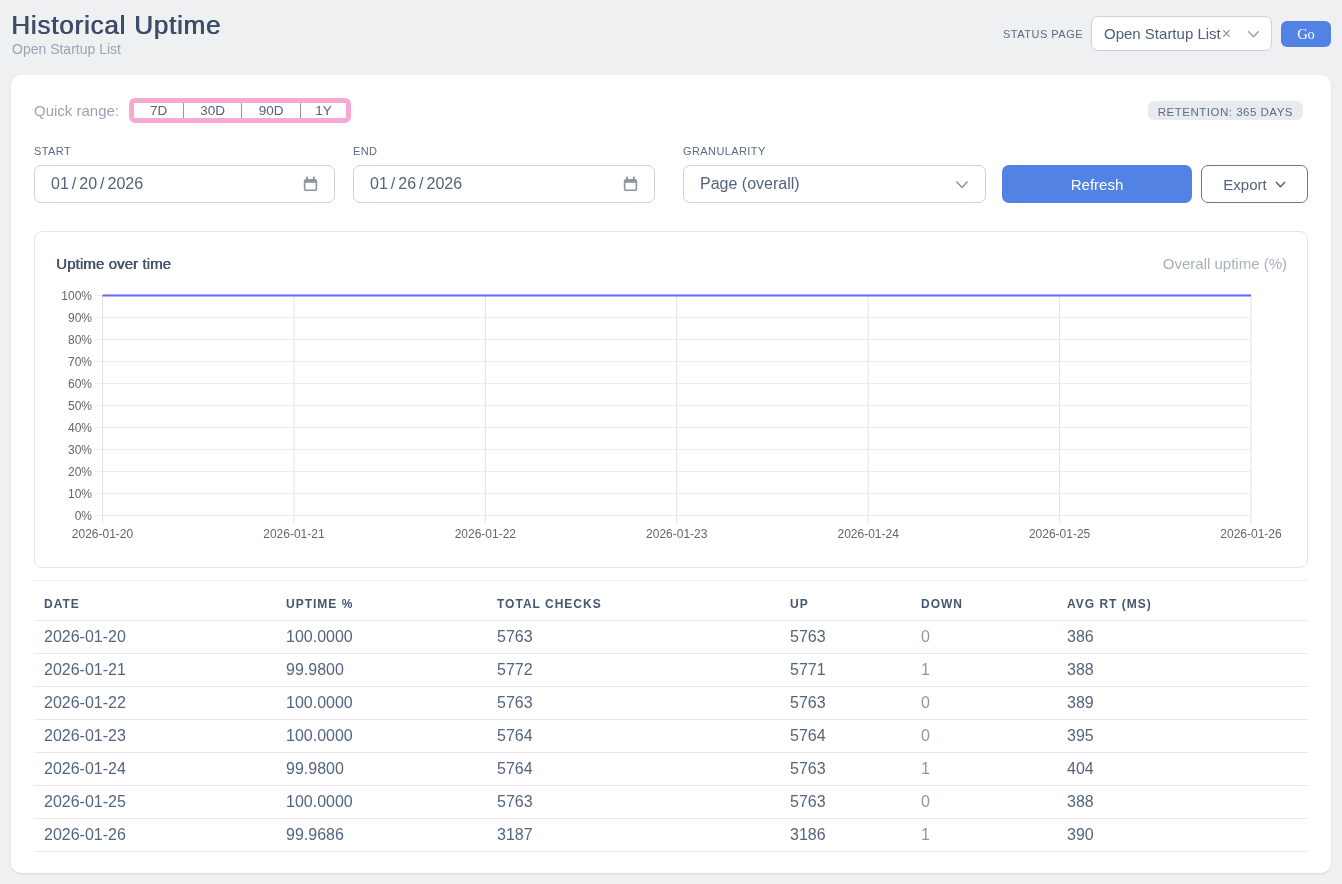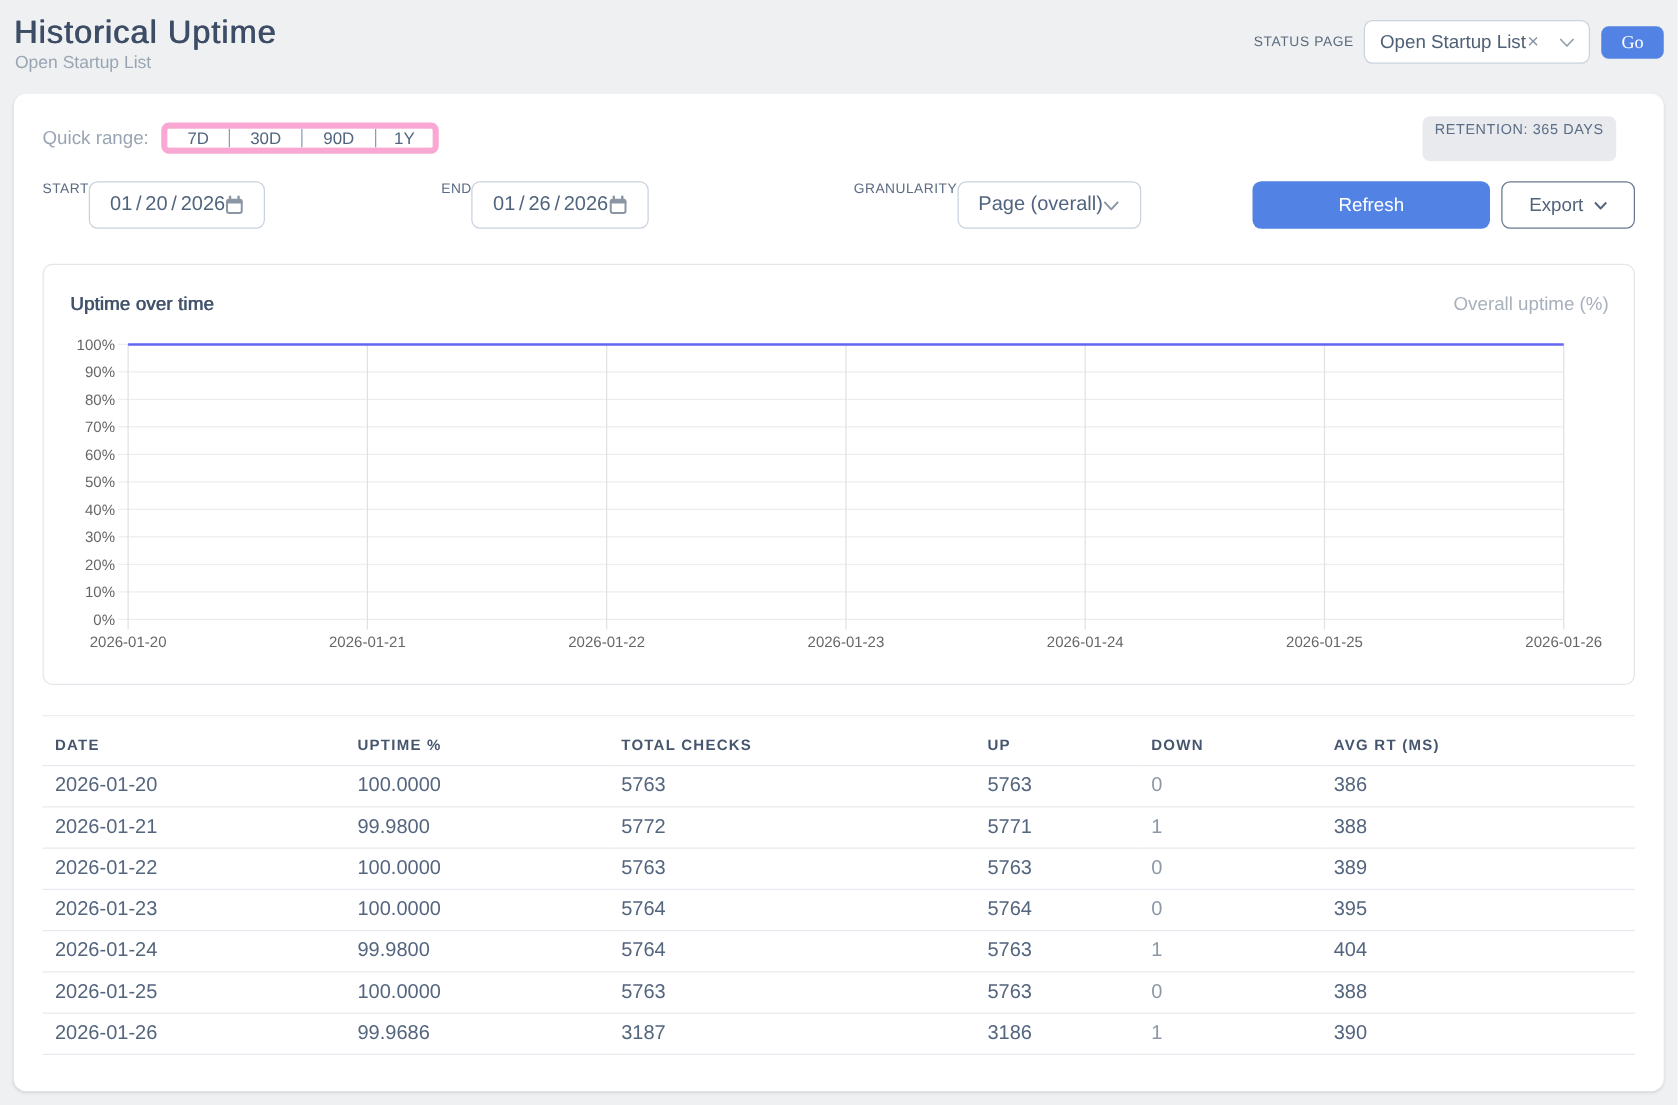--- a/index.html
+++ b/index.html
@@ -21,39 +21,39 @@
 .card { margin:0 11px; background:#fff; border-radius:10px; box-shadow:0 1px 3px rgba(16,24,40,.08), 0 1px 2px rgba(16,24,40,.04); padding:23px 23px 0 23px; height:798px; position:relative; }
 .row1 { display:flex; justify-content:space-between; align-items:center; height:25px; }
 .qr { display:flex; align-items:center; }
 .qr-label { font-size:15px; color:#9aa5b3; margin-right:10px; }
 .seg { display:flex; border:5px solid #f9a8d4; border-radius:6px; overflow:hidden; background:#fff; height:25px; }
 .seg button { font-family:inherit; font-size:13.5px; color:#51657f; background:#fff; border:none; border-left:1px solid #8a9cb5; width:49px; }
 .seg button:first-child { border-left:none; }
 .seg button:nth-child(2) { width:58px; }
 .seg button:nth-child(3) { width:59px; }
 .seg button:nth-child(4) { width:46px; }
-.badge { background:#e8eaee; color:#5b6d85; font-size:11.5px; font-weight:400; letter-spacing:0.5px; border-radius:6px; padding:0 10px; height:36px; line-height:22px; margin-right:15px; }
+.badge { background:#e8eaee; color:#5b6d85; font-size:11.5px; font-weight:400; letter-spacing:0.5px; border-radius:6px; padding:0 10px; height:19px; line-height:22px; margin-right:5px; }
 .form-row { display:flex; margin-top:22px; }
-.field { display:flex; flex-direction:row; }
+.field { display:flex; flex-direction:column; }
 .field label { font-size:11px; font-weight:400; color:#5a6b82; letter-spacing:0.4px; margin-bottom:7px; height:13px; }
 .f1 { width:305px; }
 .f2 { width:306px; margin-left:18px; }
 .f3 { width:307px; margin-left:28px; }
 .input { height:38px; border:1px solid #c9d2dd; border-radius:7px; background:#fff; display:flex; align-items:center; padding:0 16px 0 16px; font-size:16px; color:#51647e; }
 .input .icon { margin-left:auto; }
 .sl { margin:0 3px; }
 .btncol { display:flex; flex-direction:column; justify-content:flex-end; }
 .refresh { margin-left:16px; width:190px; height:38px; background:#5283e4; color:#fff; border:none; border-radius:7px; font-size:15px; font-family:inherit; }
 .export { margin-left:9px; width:107px; height:38px; background:#fff; color:#52637a; border:1px solid #68788f; border-radius:7px; font-size:15px; font-family:inherit; display:flex; align-items:center; justify-content:center; gap:8px; }
 .chart-panel { margin-top:28px; border:1px solid #e3e6ea; border-radius:8px; height:336.5px; position:relative; }
 .chart-head { display:flex; justify-content:space-between; padding:23px 20px 0 21px; }
 .chart-head b { font-size:15px; color:#42536b; font-weight:400; text-shadow:0.6px 0 0 currentColor; letter-spacing:0.1px; }
 .chart-head span { font-size:15px; color:#a8b0bc; }
 #chart { position:absolute; left:0; top:0; }
-table { border-collapse:collapse; width:100%; margin-top:24px; font-size:16px; table-layout:fixed; }
+table { border-collapse:collapse; width:100%; margin-top:12px; font-size:16px; table-layout:fixed; }
 thead tr { border-top:1px solid #eceef1; border-bottom:1px solid #e6e9ed; }
 th { text-align:left; font-size:12px; color:#46566e; letter-spacing:1px; font-weight:700; padding:16px 10px 9px 10px; }
 tbody tr { border-bottom:1px solid #e6e9ed; }
 td { color:#54657e; padding:0 10px; height:33px; }
 td.dim { color:#8d98a6; }
 .c1 { width:242px; }
 .c2 { width:211px; }
 .c3 { width:293px; }
 .c4 { width:131px; }
 .c5 { width:146px; }

